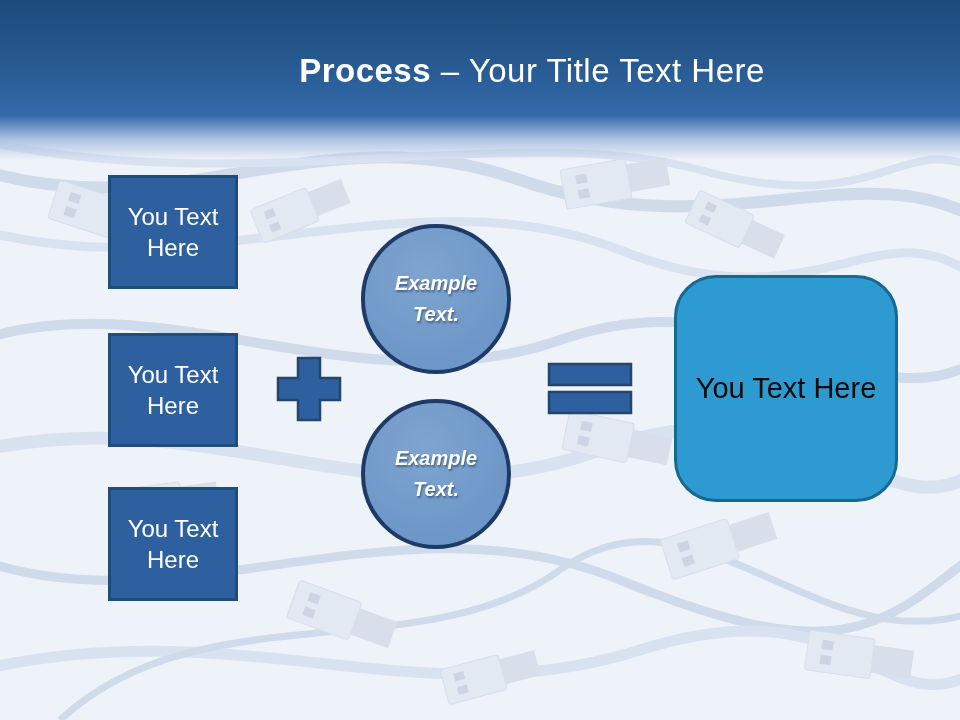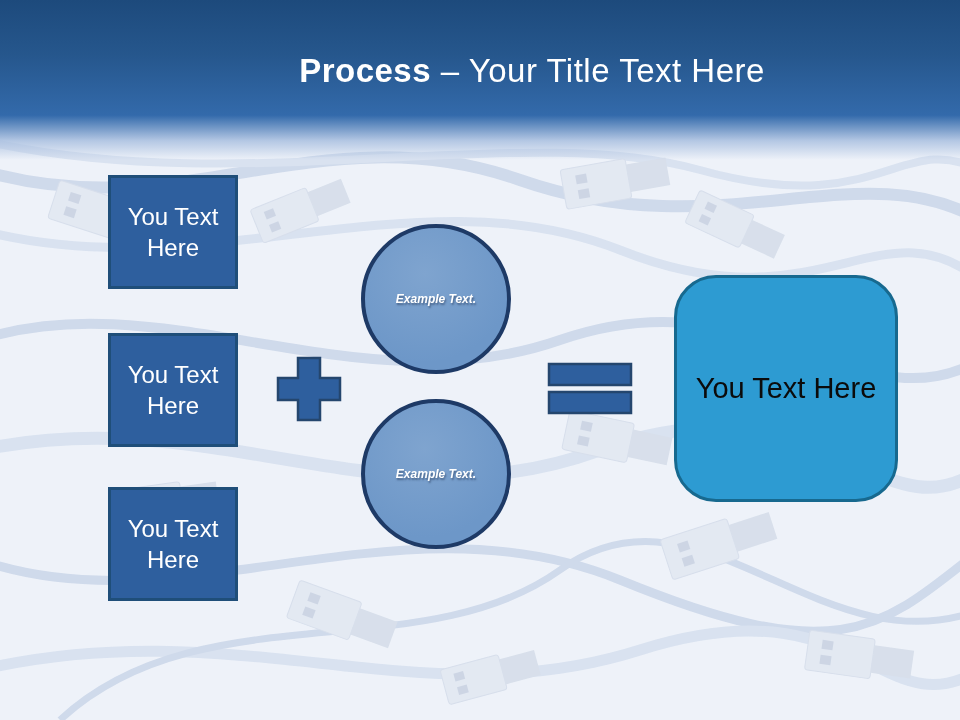--- a/index.html
+++ b/index.html
@@ -44,21 +44,21 @@
   .sq1{top:175px;} .sq2{top:333px;} .sq3{top:487px;}
   
   .example-circle{
     position:absolute;left:361px;width:150px;height:150px;z-index:2;
     border-radius:50%;
     background:radial-gradient(circle at 42% 32%, #7fa4cf 0%, var(--circle-fill) 70%);
     border:4px solid var(--circle-border);
     box-sizing:border-box;
     display:flex;align-items:center;justify-content:center;
     text-align:center;color:#ffffff;
-    font-size:12px;font-weight:bold;font-style:italic;line-height:1.55;
+    font-size:20px;font-weight:bold;font-style:italic;line-height:1.55;
     padding:0 30px;
     text-shadow:1px 2px 2px rgba(30,48,80,.55);
   }
   .c1{top:224px;} .c2{top:399px;}
   
   .operator{position:absolute;z-index:2;}
   .op-plus{left:275px;top:355px;}
   .op-equals{left:545px;top:359px;}
   .plus-shape{fill:var(--operator-fill);stroke:var(--operator-border);stroke-width:2.5;}
   .equals-bar{fill:var(--operator-fill);stroke:var(--operator-border);stroke-width:2.5;}

